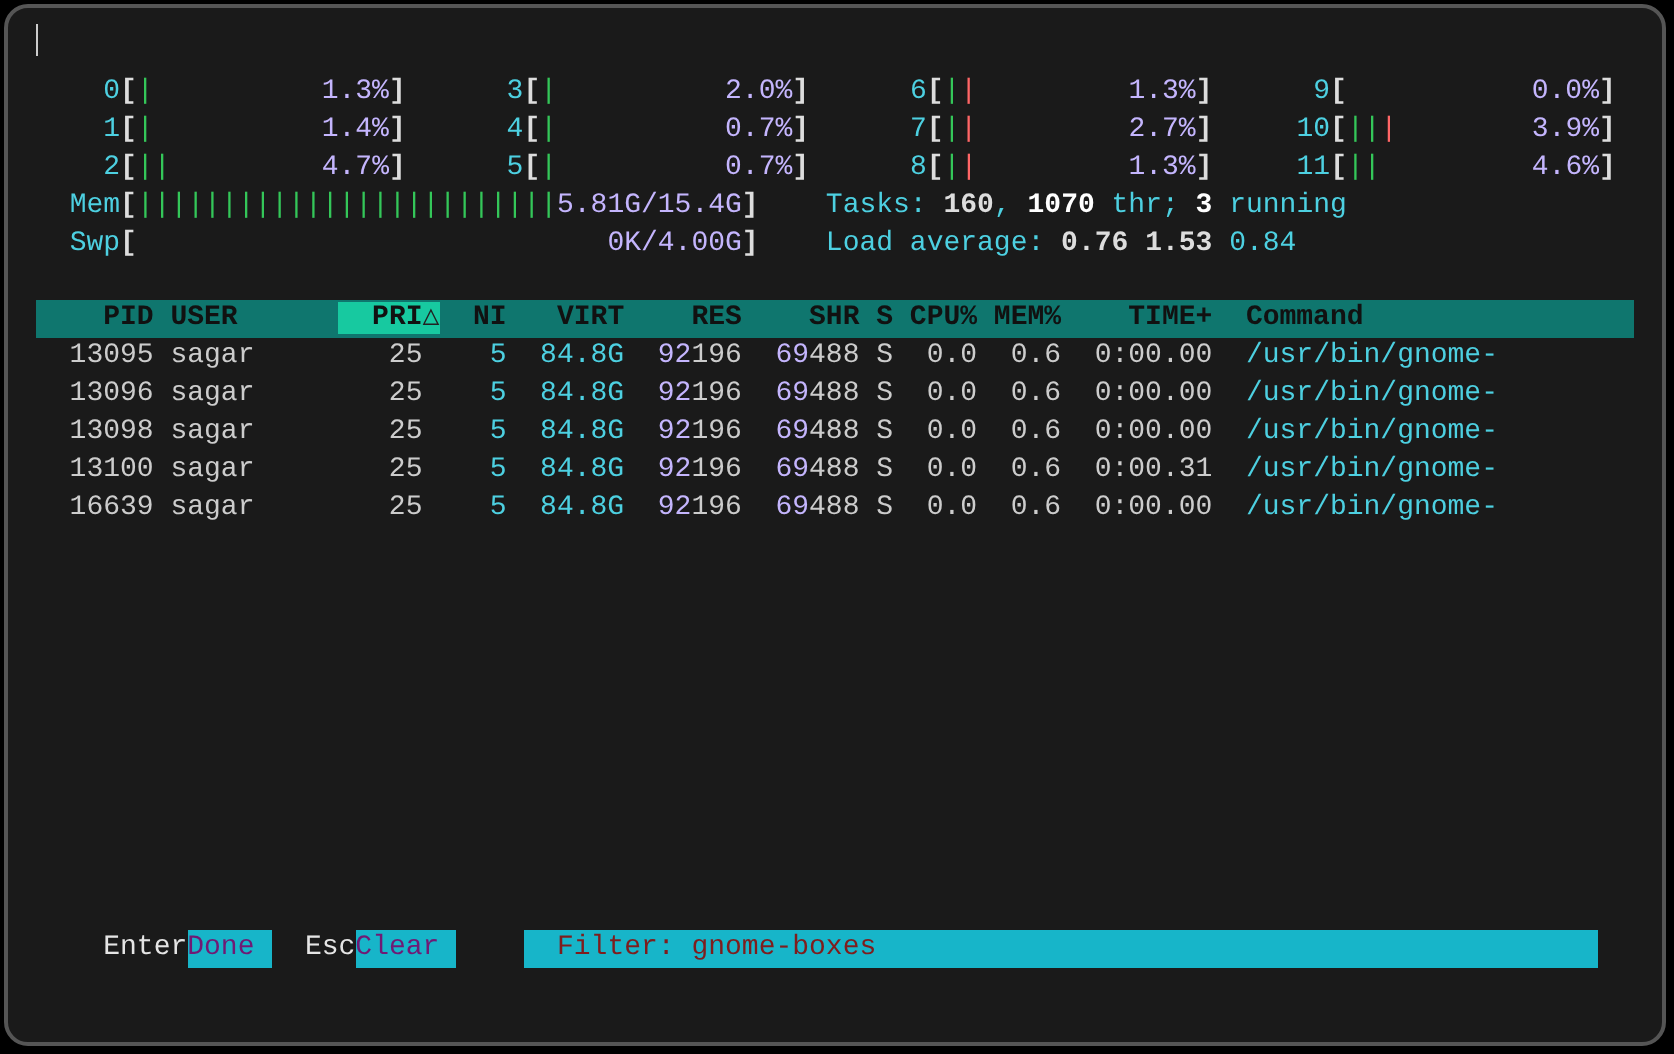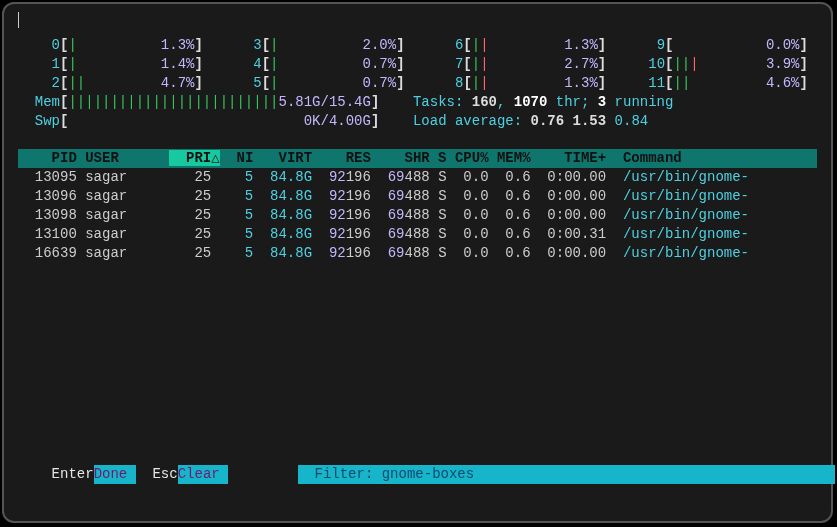--- a/index.html
+++ b/index.html
@@ -54,21 +54,21 @@
   .footer {
     position: absolute;
     bottom: 18px;
     left: 14px;
     right: 14px;
     white-space: pre;
     color: #ddd;
   }
   .fkey { color: #e5e5e5; display:inline-block;font-family:Liberation Mono, monospace; }
   .faction { background: #17b5c9; color: #701a75; display:inline-block; }
-  .filter { background: #17b5c9; color: #0c4a6e; display:inline-block;margin-left:36px; }
+  .filter { background: #17b5c9; color: #7f1d1d; display:inline-block; }
 </style>
 </head>
 <body>
 
 <div class="window">
   <div class="cursor"></div>
   <div class="meters" id="cpu-meters"><div class="row"><span class="cyan">    0</span><span class="white bold">[</span><span class="green">|</span>          <span class="gray">1.3%</span><span class="white bold">]</span>  <span class="cyan">    3</span><span class="white bold">[</span><span class="green">|</span>          <span class="gray">2.0%</span><span class="white bold">]</span>  <span class="cyan">    6</span><span class="white bold">[</span><span class="green">|</span><span class="red">|</span>         <span class="gray">1.3%</span><span class="white bold">]</span>  <span class="cyan">    9</span><span class="white bold">[</span>           <span class="gray">0.0%</span><span class="white bold">]</span></div><div class="row"><span class="cyan">    1</span><span class="white bold">[</span><span class="green">|</span>          <span class="gray">1.4%</span><span class="white bold">]</span>  <span class="cyan">    4</span><span class="white bold">[</span><span class="green">|</span>          <span class="gray">0.7%</span><span class="white bold">]</span>  <span class="cyan">    7</span><span class="white bold">[</span><span class="green">|</span><span class="red">|</span>         <span class="gray">2.7%</span><span class="white bold">]</span>  <span class="cyan">   10</span><span class="white bold">[</span><span class="green">|</span><span class="green">|</span><span class="red">|</span>        <span class="gray">3.9%</span><span class="white bold">]</span></div><div class="row"><span class="cyan">    2</span><span class="white bold">[</span><span class="green">|</span><span class="green">|</span>         <span class="gray">4.7%</span><span class="white bold">]</span>  <span class="cyan">    5</span><span class="white bold">[</span><span class="green">|</span>          <span class="gray">0.7%</span><span class="white bold">]</span>  <span class="cyan">    8</span><span class="white bold">[</span><span class="green">|</span><span class="red">|</span>         <span class="gray">1.3%</span><span class="white bold">]</span>  <span class="cyan">   11</span><span class="white bold">[</span><span class="green">|</span><span class="green">|</span>         <span class="gray">4.6%</span><span class="white bold">]</span></div></div>
   <div class="row" id="memrow">  <span class="cyan">Mem</span><span class="white bold">[</span><span class="green">|||||||||||||||||||||||||</span><span class="gray">5.81G/15.4G</span><span class="white bold">]</span>    <span class="cyan">Tasks: </span><span class="white bold">160</span><span class="cyan">, </span><span class="greenb bold">1070</span><span class="cyan"> thr; </span><span class="greenb bold">3</span><span class="cyan"> running</span></div>
   <div class="row" id="swprow">  <span class="cyan">Swp</span><span class="white bold">[</span>                            <span class="gray">0K/4.00G</span><span class="white bold">]</span>    <span class="cyan">Load average: </span><span class="white bold">0.76</span> <span class="white bold">1.53</span> <span class="cyan">0.84</span></div>
   <div class="header" id="header">    PID USER      <span class="sort-col">  PRI<span class="arrow">△</span></span>  NI   VIRT    RES    SHR S CPU% MEM%    TIME+  Command           </div>

